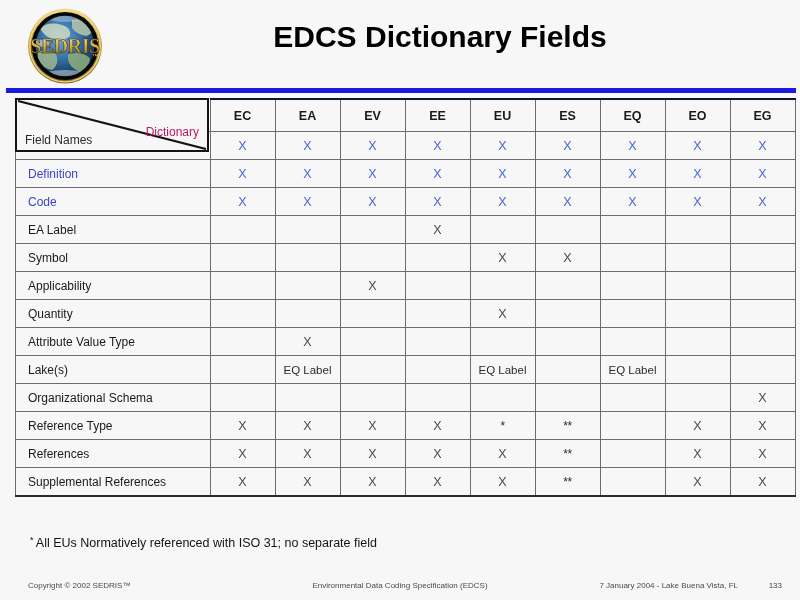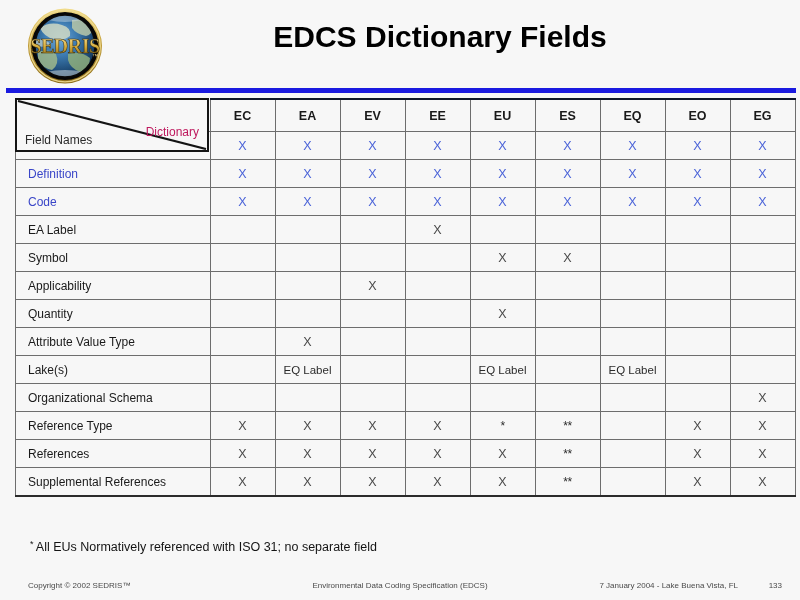--- a/index.html
+++ b/index.html
@@ -138,21 +138,21 @@
 
   
   #footnotes {
     position: absolute;
     left: 30px; top: 534px;
     width: 700px;
   }
   .footnote {
     font-size: 12.5px;
     color: #141414;
-    line-height: 21px;
+    line-height: 13px;
     white-space: nowrap;
   }
   .footnote .fn-mark {
     font-size: 9px;
     vertical-align: 4px;
     letter-spacing: -0.5px;
   }
 
   
   #slide-footer {

